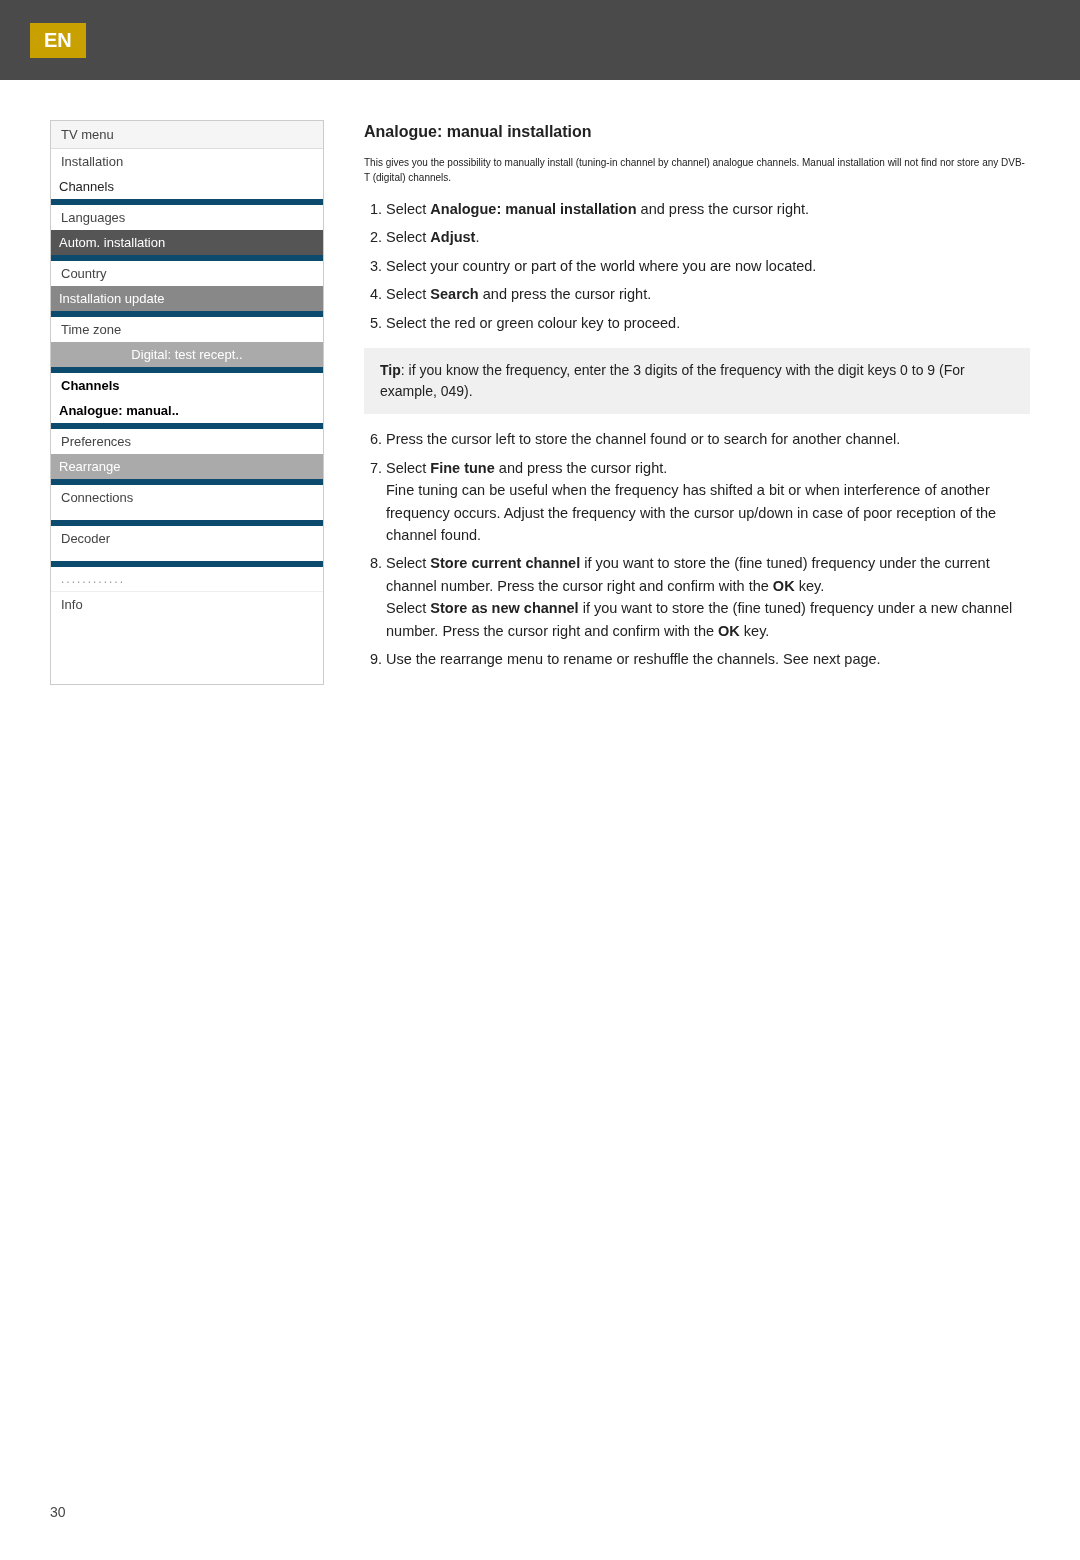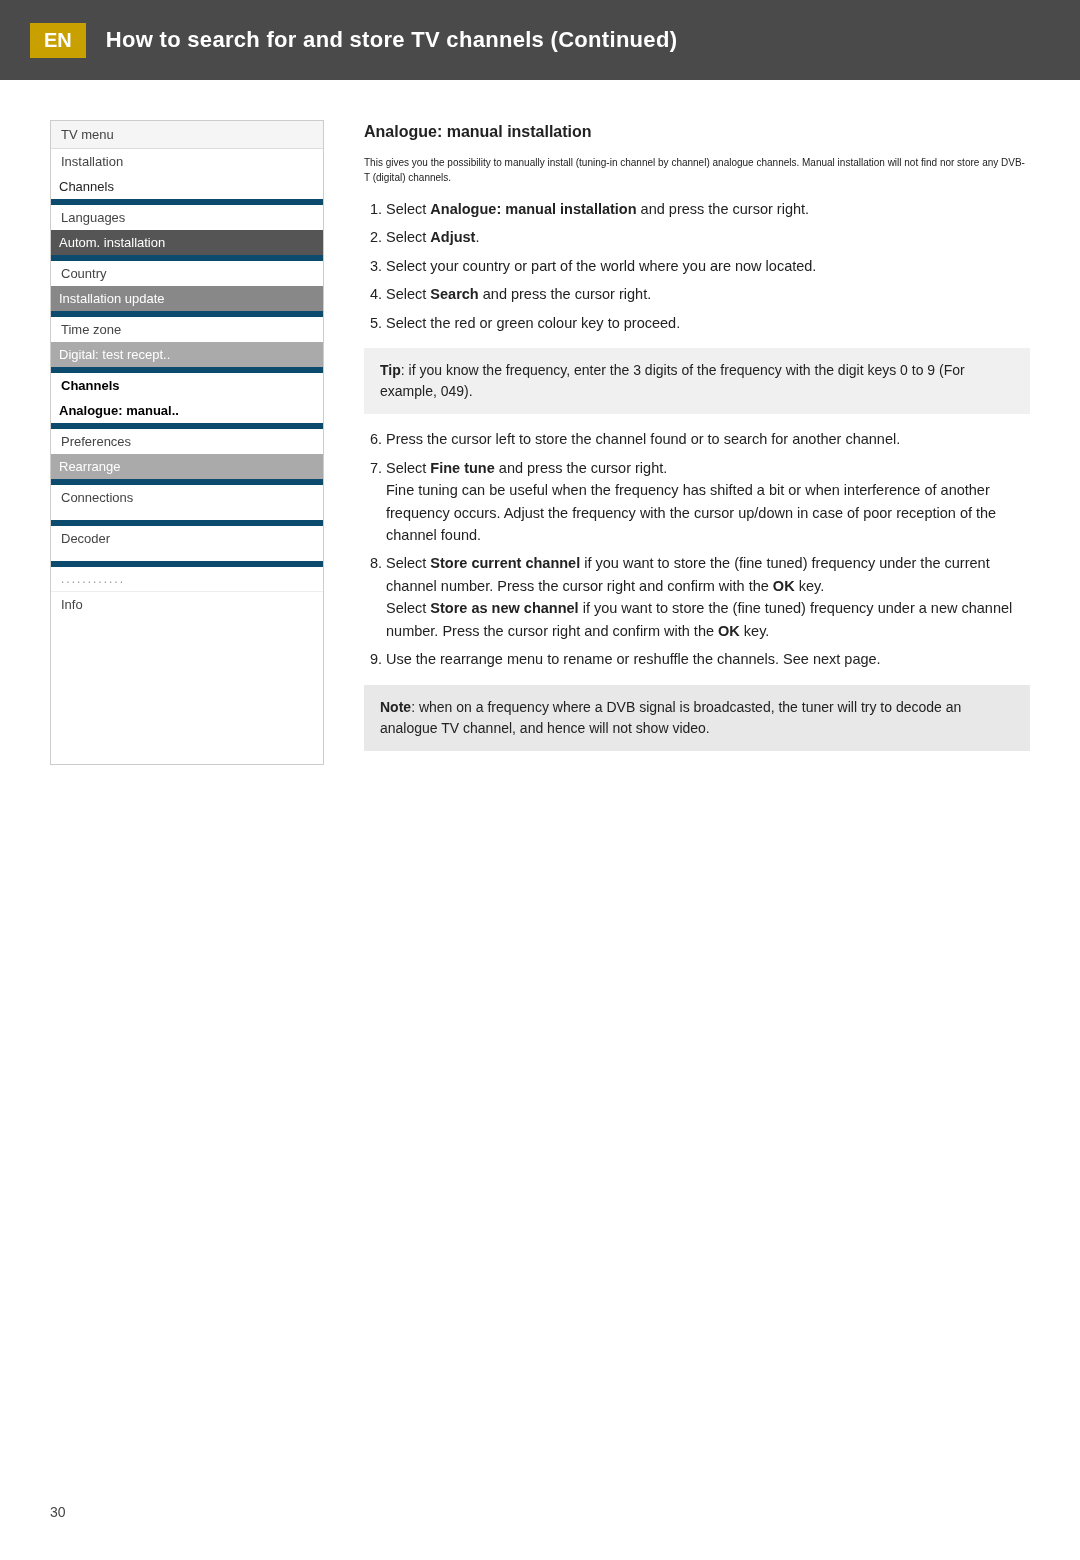--- a/index.html
+++ b/index.html
@@ -86,20 +86,21 @@
       background: #555;
       color: #fff;
     }
     .menu-right.highlight-mid {
       background: #888;
       color: #fff;
     }
     .menu-right.highlight-light {
       background: #aaa;
       color: #fff;
+      text-align: center;
     }
     .menu-left.bold-item {
       font-weight: bold;
       color: #000;
     }
     .menu-right.bold-right {
       font-weight: bold;
       color: #000;
     }
     .menu-right.rearrange-active {
@@ -166,21 +167,20 @@
       left: 50px;
       font-size: 14px;
       color: #444;
     }
   </style>
 </head>
 <body>
 
 <div class="header">
   <div class="header-en">EN</div>
-  <div class="header-title">How to search for and store TV channels  (Continued)</div>
 </div>
 
 <div class="content">
 
   <div class="tv-menu-panel">
     <div class="tv-menu-label">TV menu</div>
 
     <div class="menu-row">
       <div class="menu-left">Installation</div>
       <div class="menu-right">Channels</div>
@@ -242,20 +242,17 @@
       <strong>Tip</strong><span>: if you know the frequency, enter the 3 digits of the frequency with the digit keys 0 to 9 (For example, 049).</span>
     </div>
 
     <ol start="6">
       <li>Press the cursor left to store the channel found or to search for another channel.</li>
       <li>Select <strong>Fine tune</strong> and press the cursor right.<br>Fine tuning can be useful when the frequency has shifted a bit or when interference of another frequency occurs. Adjust the frequency with the cursor up/down in case of poor reception of the channel found.</li>
       <li>Select <strong>Store current channel</strong> if you want to store the (fine tuned) frequency under the current channel number. Press the cursor right and confirm with the <strong>OK</strong> key.<br>Select <strong>Store as new channel</strong> if you want to store the (fine tuned) frequency under a new channel number. Press the cursor right and confirm with the <strong>OK</strong> key.</li>
       <li>Use the rearrange menu to rename or reshuffle the channels. See next page.</li>
     </ol>
 
-    <div class="note-box">
-      <strong>Note</strong><span>: when on a frequency where a DVB signal is broadcasted, the tuner will try to decode an analogue TV channel, and hence will not show video.</span>
-    </div>
   </div>
 
 </div>
 
 <div class="page-number">30</div>
 
 </body></html>

